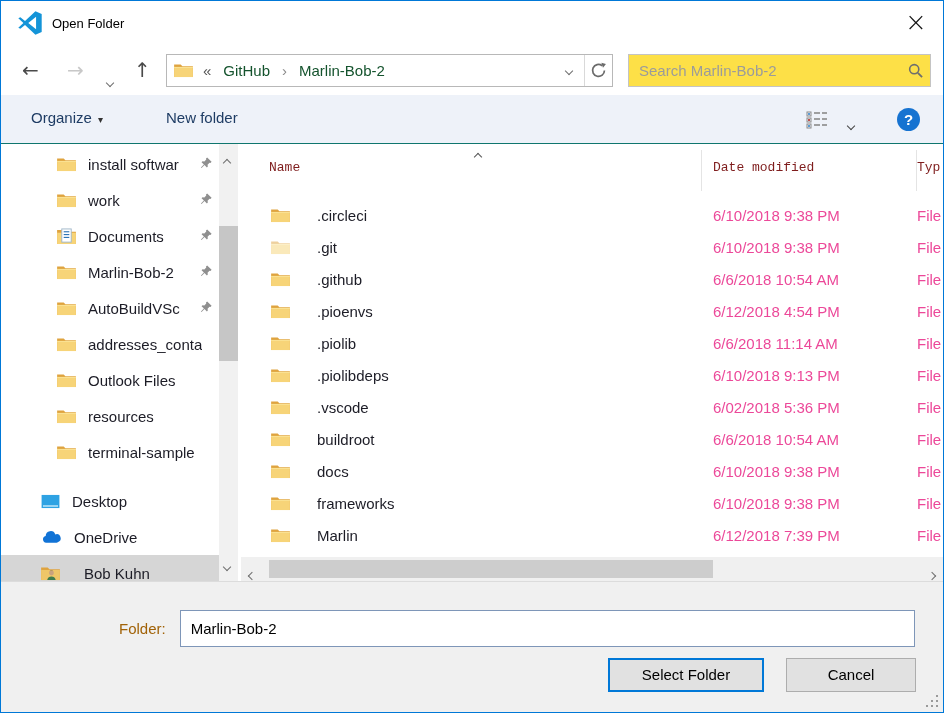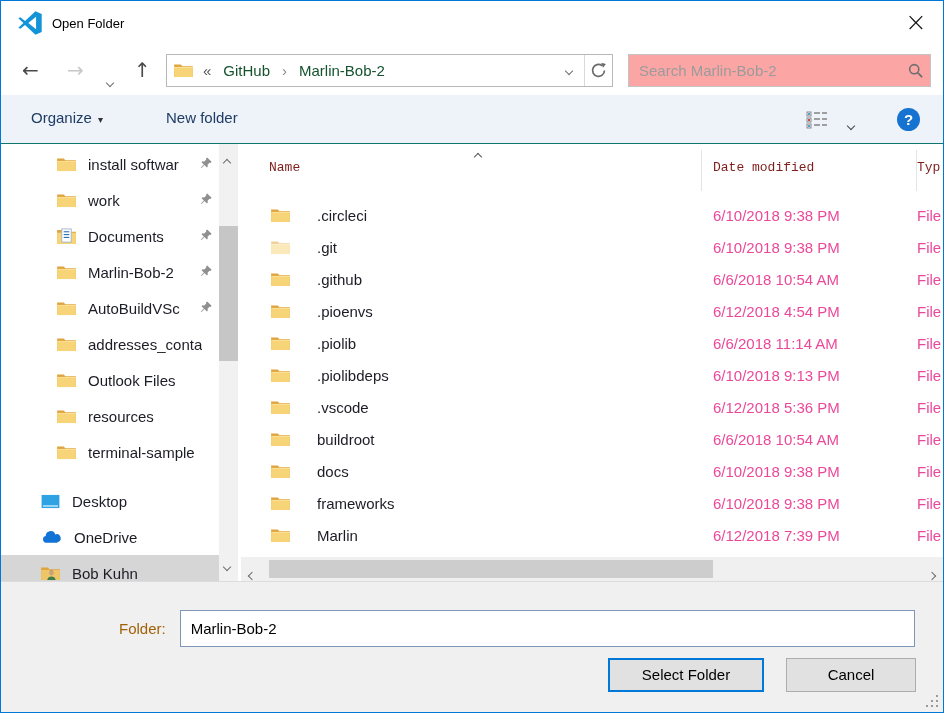--- a/index.html
+++ b/index.html
@@ -43,21 +43,21 @@
   .nav-up   { left: 133px; }
 
   .addrbar { left: 165px; top: 9px; width: 447px; height: 33px; border: 1px solid #b8b8b8; background: #fff; display: flex; align-items: center; }
   .addr-main { flex: 1; display: flex; align-items: center; padding-left: 7px; height: 100%; }
   .addr-overflow { color: #555; margin: 0 10px 0 10px; font-size: 15px; }
   .crumb { color: #14532d; padding: 0 2px; }
   .crumb-sep { color: #8a8a8a; margin: 0 10px; font-size: 15px; }
   .addr-dropchev { width: 30px; display: flex; justify-content: center; align-items: center; height: 100%; }
   .addr-refresh { width: 28px; height: 100%; border-left: 1px solid #d9d9d9; display: flex; align-items: center; justify-content: center; }
 
-  .searchbox { left: 627px; top: 9px; width: 303px; height: 33px; border: 1px solid #c4c4c4; background: #fca5a5; display: flex; align-items: center; }
+  .searchbox { left: 627px; top: 9px; width: 303px; height: 33px; border: 1px solid #c4c4c4; background: #fde047; display: flex; align-items: center; }
   .searchbox input { flex: 1; border: 0; outline: none; padding: 0 4px 0 10px; font-size: 15px; color: #3a3a3a;
                      font-family: "Liberation Sans", sans-serif; background: transparent; }
   .searchbox input::placeholder { color: #9b9b9b; opacity: 1; }
   .search-icon { width: 30px; display: flex; justify-content: center; }
 
   
   .toolbar { top: 94px; left: 0; right: 0; height: 49px; background: #eef2f9; border-bottom: 1px solid #0f766e; }
   .tool-label { position: absolute; top: 14px; font-size: 15px; color: #1e3c64; }
   .organize { left: 30px; }
   .organize .tri { font-size: 10px; color: #333; margin-left: 6px; }
@@ -68,21 +68,21 @@
               background: #1673d1; color: #fff; font-weight: bold; font-size: 15px;
               text-align: center; line-height: 23px; }
 
   
   .main { top: 143px; left: 0; right: 0; height: 437px; background: #fff; overflow: hidden; }
 
   .sidebar { left: 0; top: 0; width: 218px; height: 100%; padding-top: 2px; overflow: hidden; }
   .side-item { height: 36px; display: flex; align-items: center; padding-left: 56px; position: relative; white-space: nowrap; }
   .side-item.lvl0 { padding-left: 40px; }
   .side-item.gap-before { margin-top: 13px; }
-  .side-item.selected { background: #d6d6d6; }
+  .side-item.selected { background: #d6d6d6; gap: 12px; }
   .side-label { margin-left: 12px; color: #1c1c26; overflow: hidden; }
   .pin { position: absolute; right: 6px; top: 10px; }
 
   .side-scroll { left: 218px; top: 0; width: 19px; height: 100%; background: #f1f1f1; }
   .ss-arrow { position: absolute; left: 5px; }
   .ss-up { top: 8px; }
   .ss-down { bottom: 8px; }
   .ss-thumb { position: absolute; left: 0; top: 82px; width: 19px; height: 135px; background: #c6c6c6; }
 
   .filelist { left: 240px; right: 0; top: 0; bottom: 0; }
@@ -463,21 +463,21 @@
           <span class="fname">
             <span class="icon">
               <svg width="19" height="15" viewBox="0 0 20 16">
                 <path d="M0 1.5h7l1.8 2H20V15H0z" fill="#dfa33f"></path>
                 <path d="M0 4.2h20V15H0z" fill="#f7d478"></path>
                 <path d="M0 4.2h20v1H0z" fill="#fbe396"></path>
               </svg>
             </span>
             <span class="ftext">.vscode</span>
           </span>
-          <span class="fdate">6/12/2018 5:36 PM</span>
+          <span class="fdate">6/02/2018 5:36 PM</span>
           <span class="ftype">File</span>
         </div>
         <div class="frow">
           <span class="fname">
             <span class="icon">
               <svg width="19" height="15" viewBox="0 0 20 16">
                 <path d="M0 1.5h7l1.8 2H20V15H0z" fill="#dfa33f"></path>
                 <path d="M0 4.2h20V15H0z" fill="#f7d478"></path>
                 <path d="M0 4.2h20v1H0z" fill="#fbe396"></path>
               </svg>

